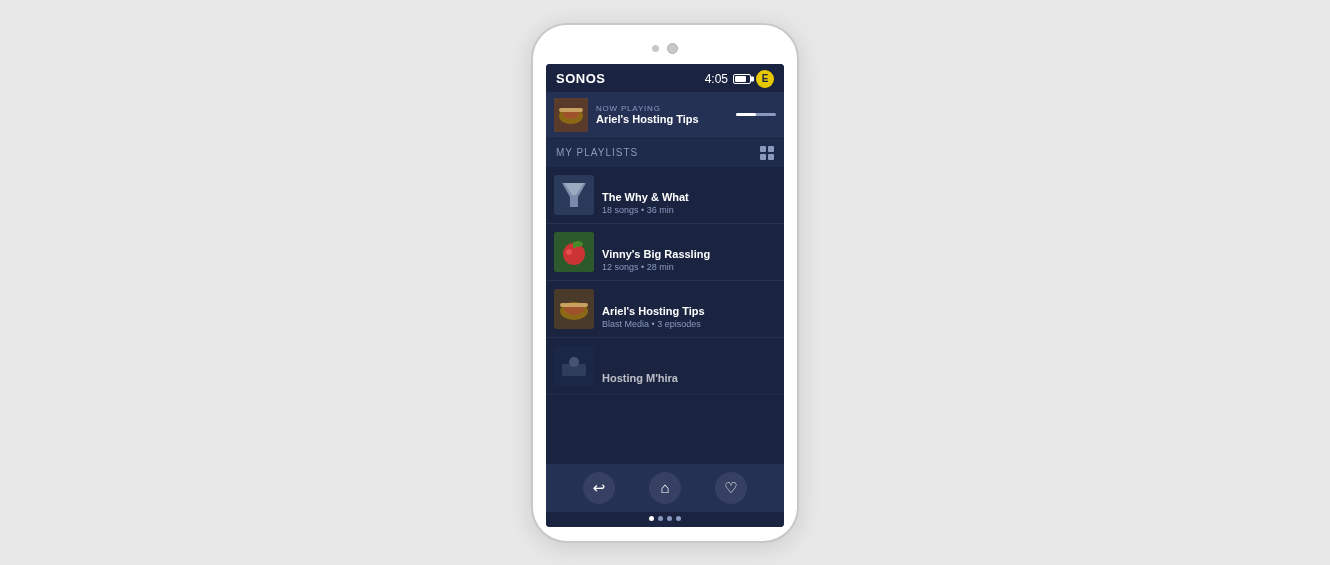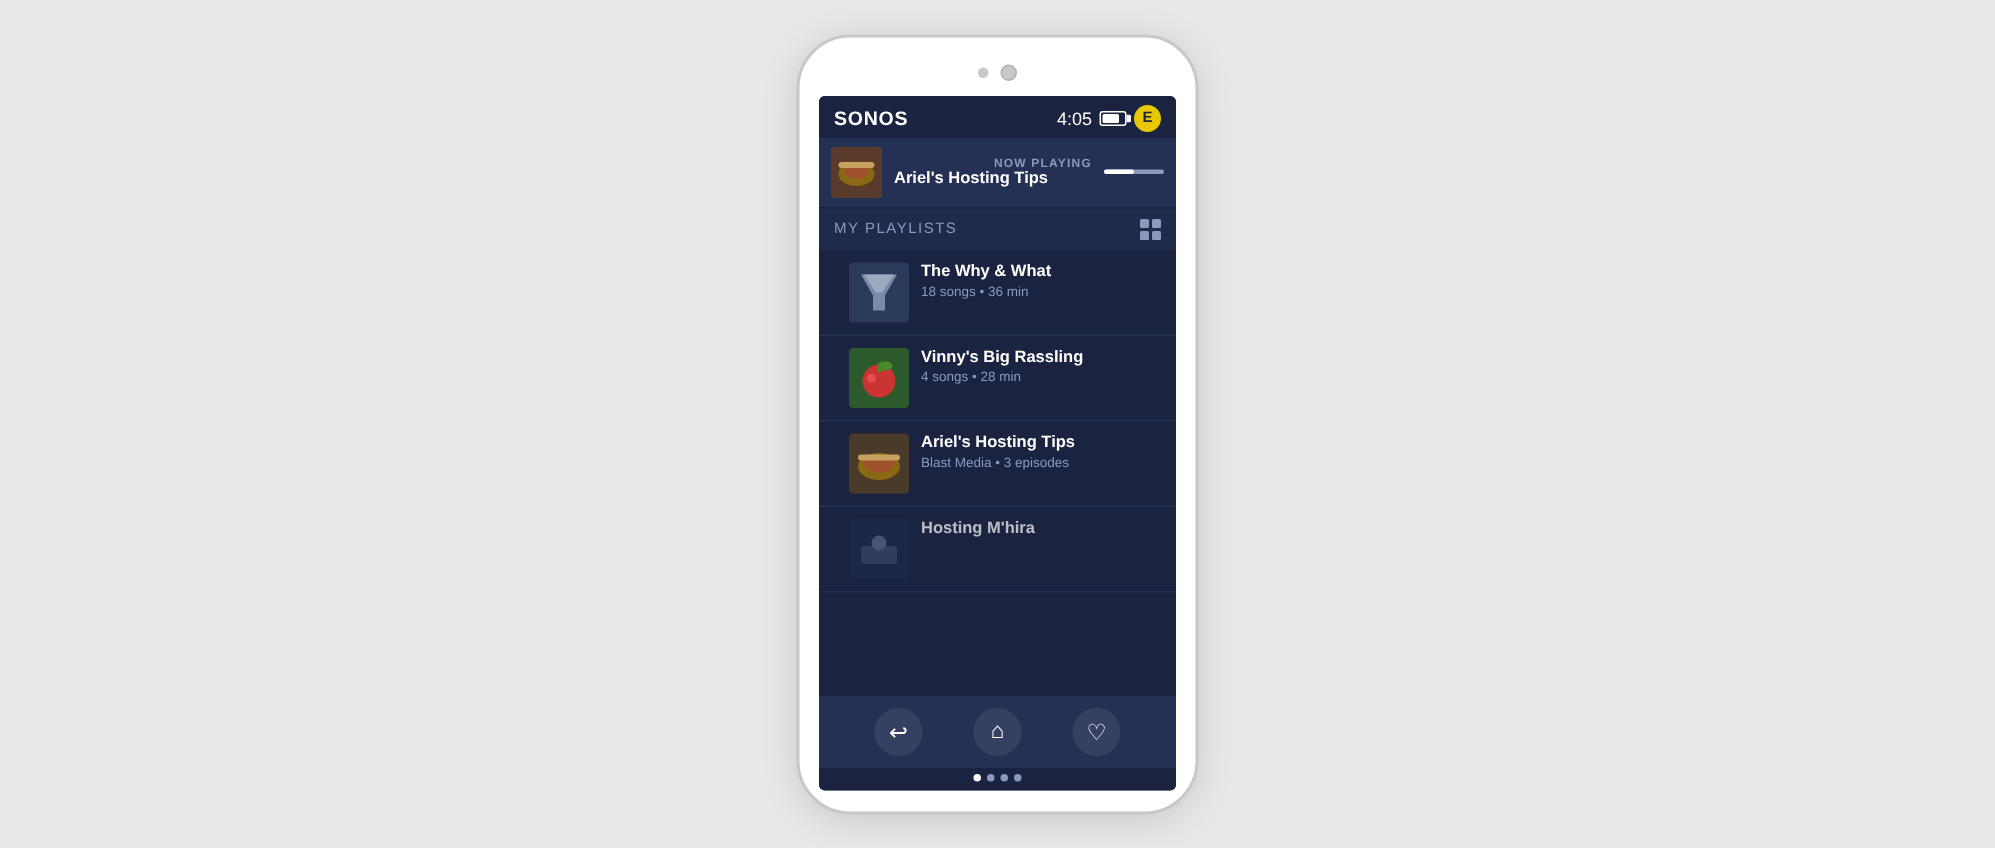--- a/index.html
+++ b/index.html
@@ -136,22 +136,21 @@
       display: flex; align-items: center; justify-content: center;
     }
     .np-info {
       flex: 1;
     }
     .np-label {
       color: #8a9abf;
       font-size: 8px;
       text-transform: uppercase;
       letter-spacing: 0.8px;
-      font-weight: 700;
-      text-align: right;
+      font-weight: 400;
     }
     .np-title {
       color: #fff;
       font-size: 11px;
       font-weight: 600;
     }
     .np-progress {
       width: 40px;
       height: 3px;
       background: #8a9abf;
@@ -195,22 +194,22 @@
     
     .playlist-list {
       flex: 1;
       overflow: hidden;
       display: flex;
       flex-direction: column;
     }
 
     .playlist-item {
       display: flex;
-      align-items: flex-start;
-      padding: 8px 20px;
+      align-items: flex-end;
+      padding: 8px 8px;
       gap: 8px;
       border-bottom: 1px solid #253055;
       cursor: pointer;
       flex-shrink: 0;
     }
     .playlist-thumb {
       width: 40px; height: 40px;
       border-radius: 3px;
       flex-shrink: 0;
       display: flex; align-items: center; justify-content: center;
@@ -364,21 +363,21 @@
             <rect width="40" height="40" fill="#2d5a2d"></rect>
 
             <circle cx="20" cy="22" r="11" fill="#cc3333"></circle>
             <rect x="19" y="10" width="3" height="6" rx="1" fill="#4a8a2a"></rect>
             <ellipse cx="24" cy="12" rx="5" ry="3" fill="#4a8a2a"></ellipse>
             <circle cx="15" cy="20" r="3" fill="#ff6666" opacity="0.5"></circle>
           </svg>
         </div>
         <div class="playlist-info">
           <div class="playlist-name">Vinny's Big Rassling</div>
-          <div class="playlist-meta">4 songs • 28 min</div>
+          <div class="playlist-meta">12 songs • 28 min</div>
         </div>
       </div>
 
       <div class="playlist-item">
         <div class="playlist-thumb thumb-hosting">
           <svg viewBox="0 0 40 40" xmlns="http://www.w3.org/2000/svg">
             <rect width="40" height="40" fill="#4a3a2a"></rect>
             <ellipse cx="20" cy="22" rx="14" ry="9" fill="#8B6914"></ellipse>
             <ellipse cx="20" cy="20" rx="10" ry="6" fill="#A0522D"></ellipse>
             <rect x="6" y="14" width="28" height="4" rx="2" fill="#c8a060"></rect>

